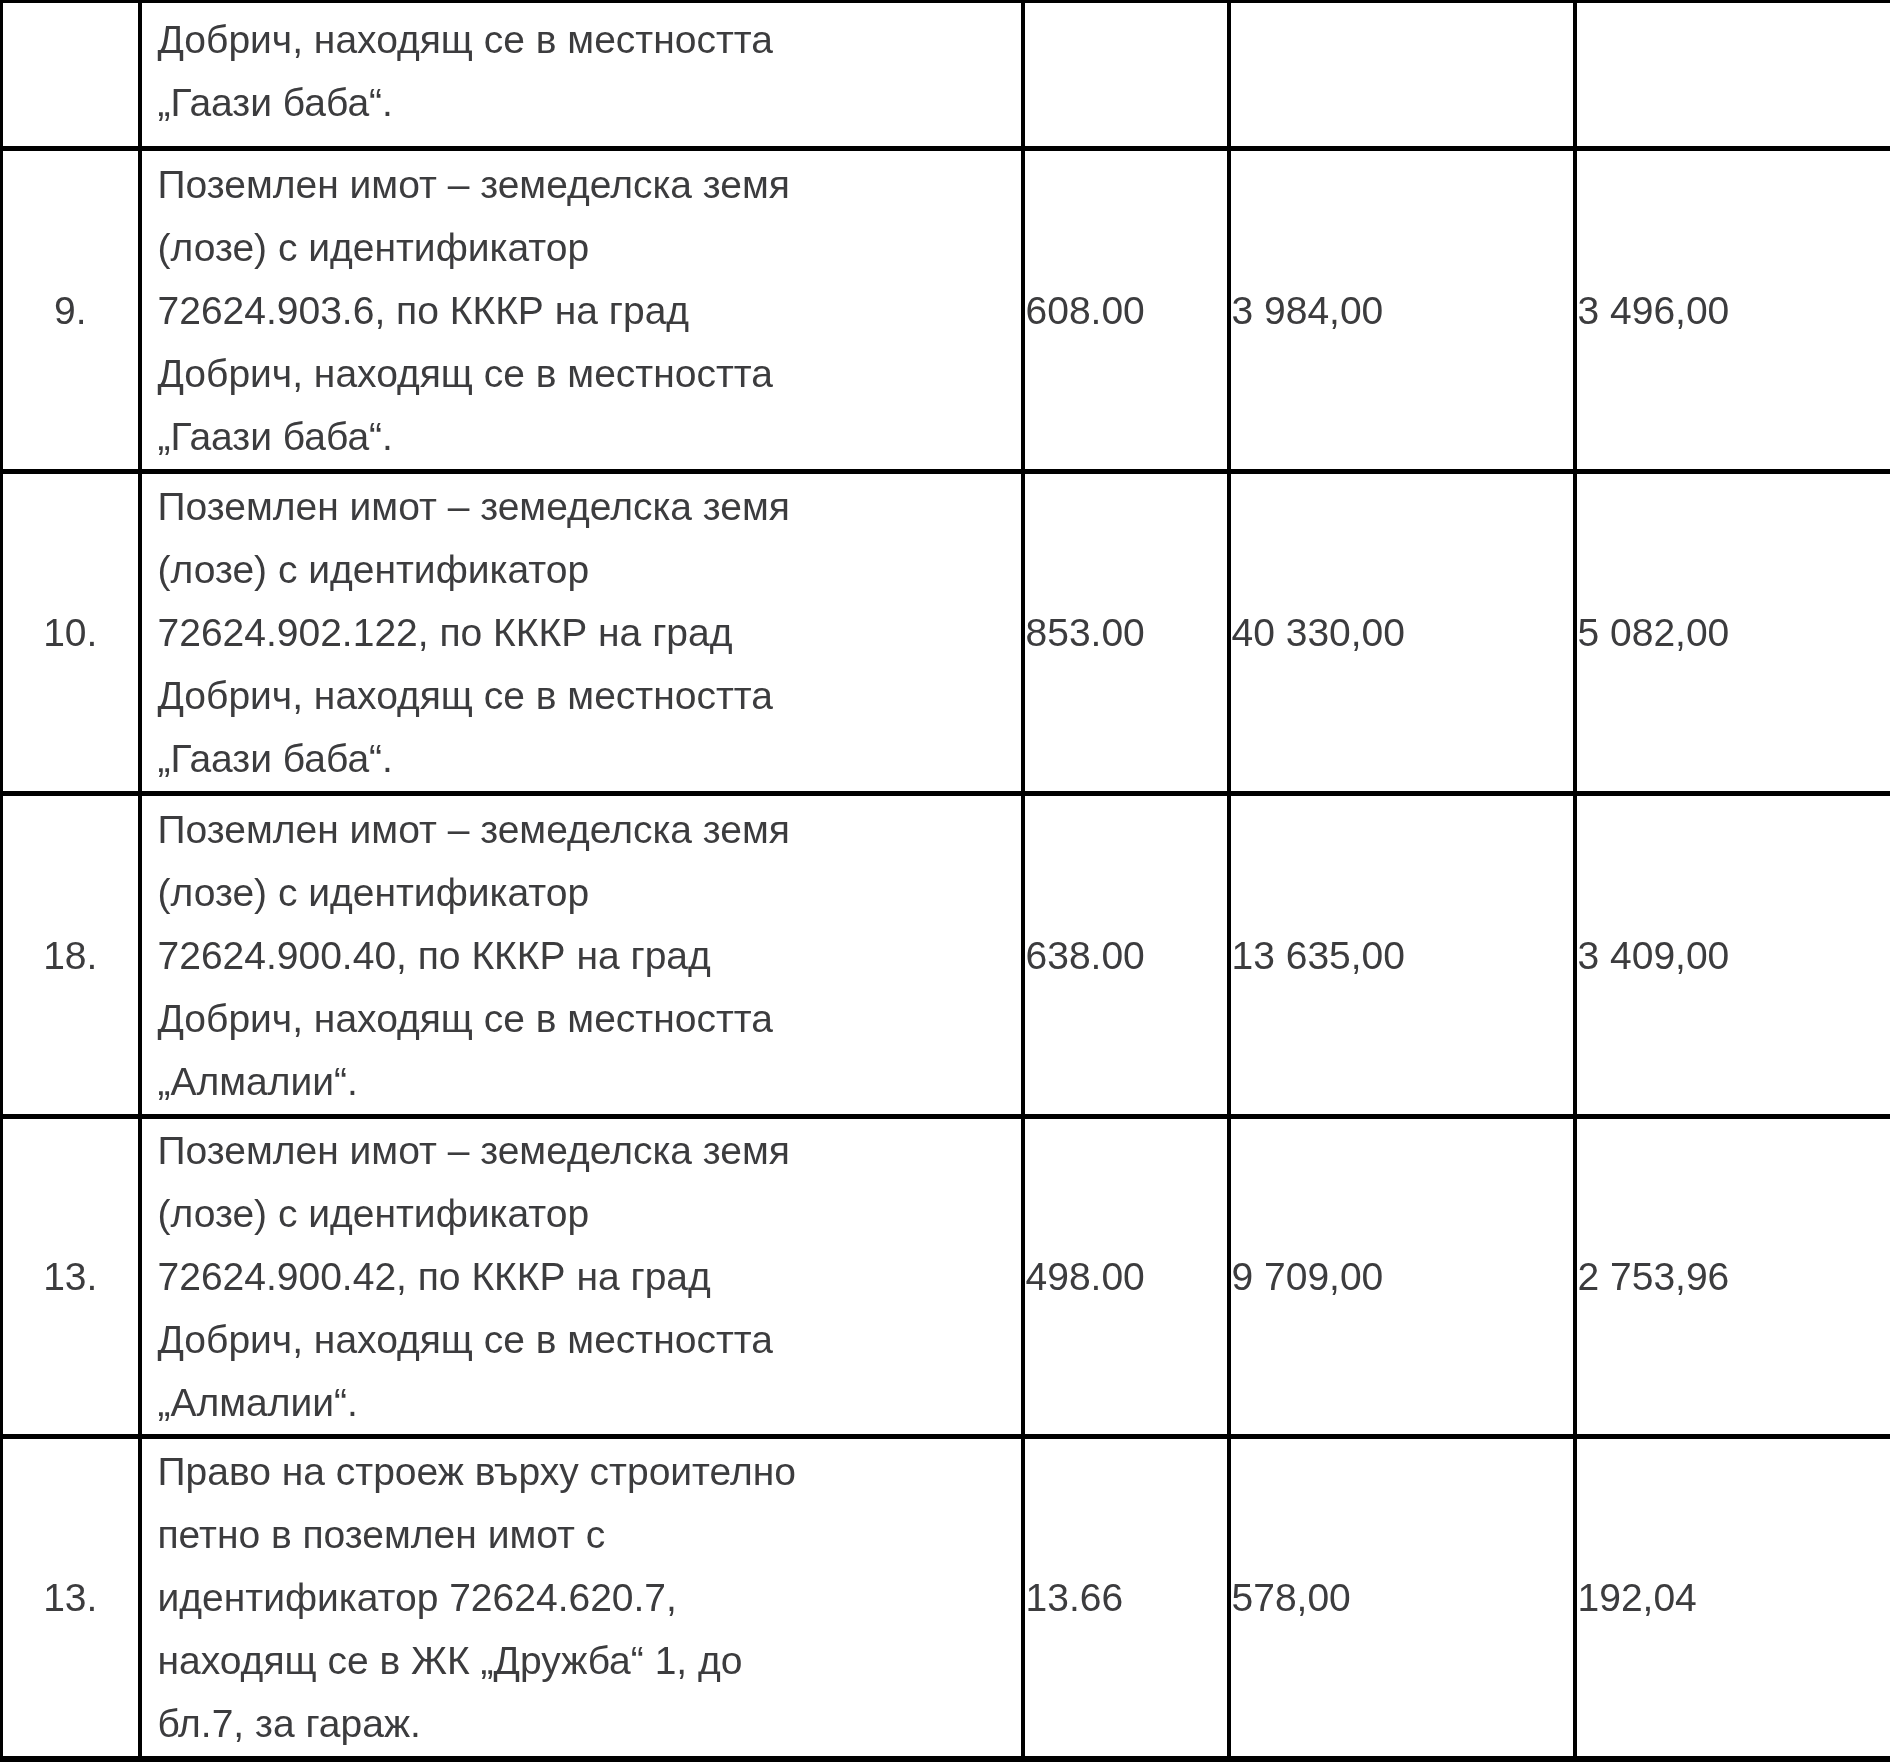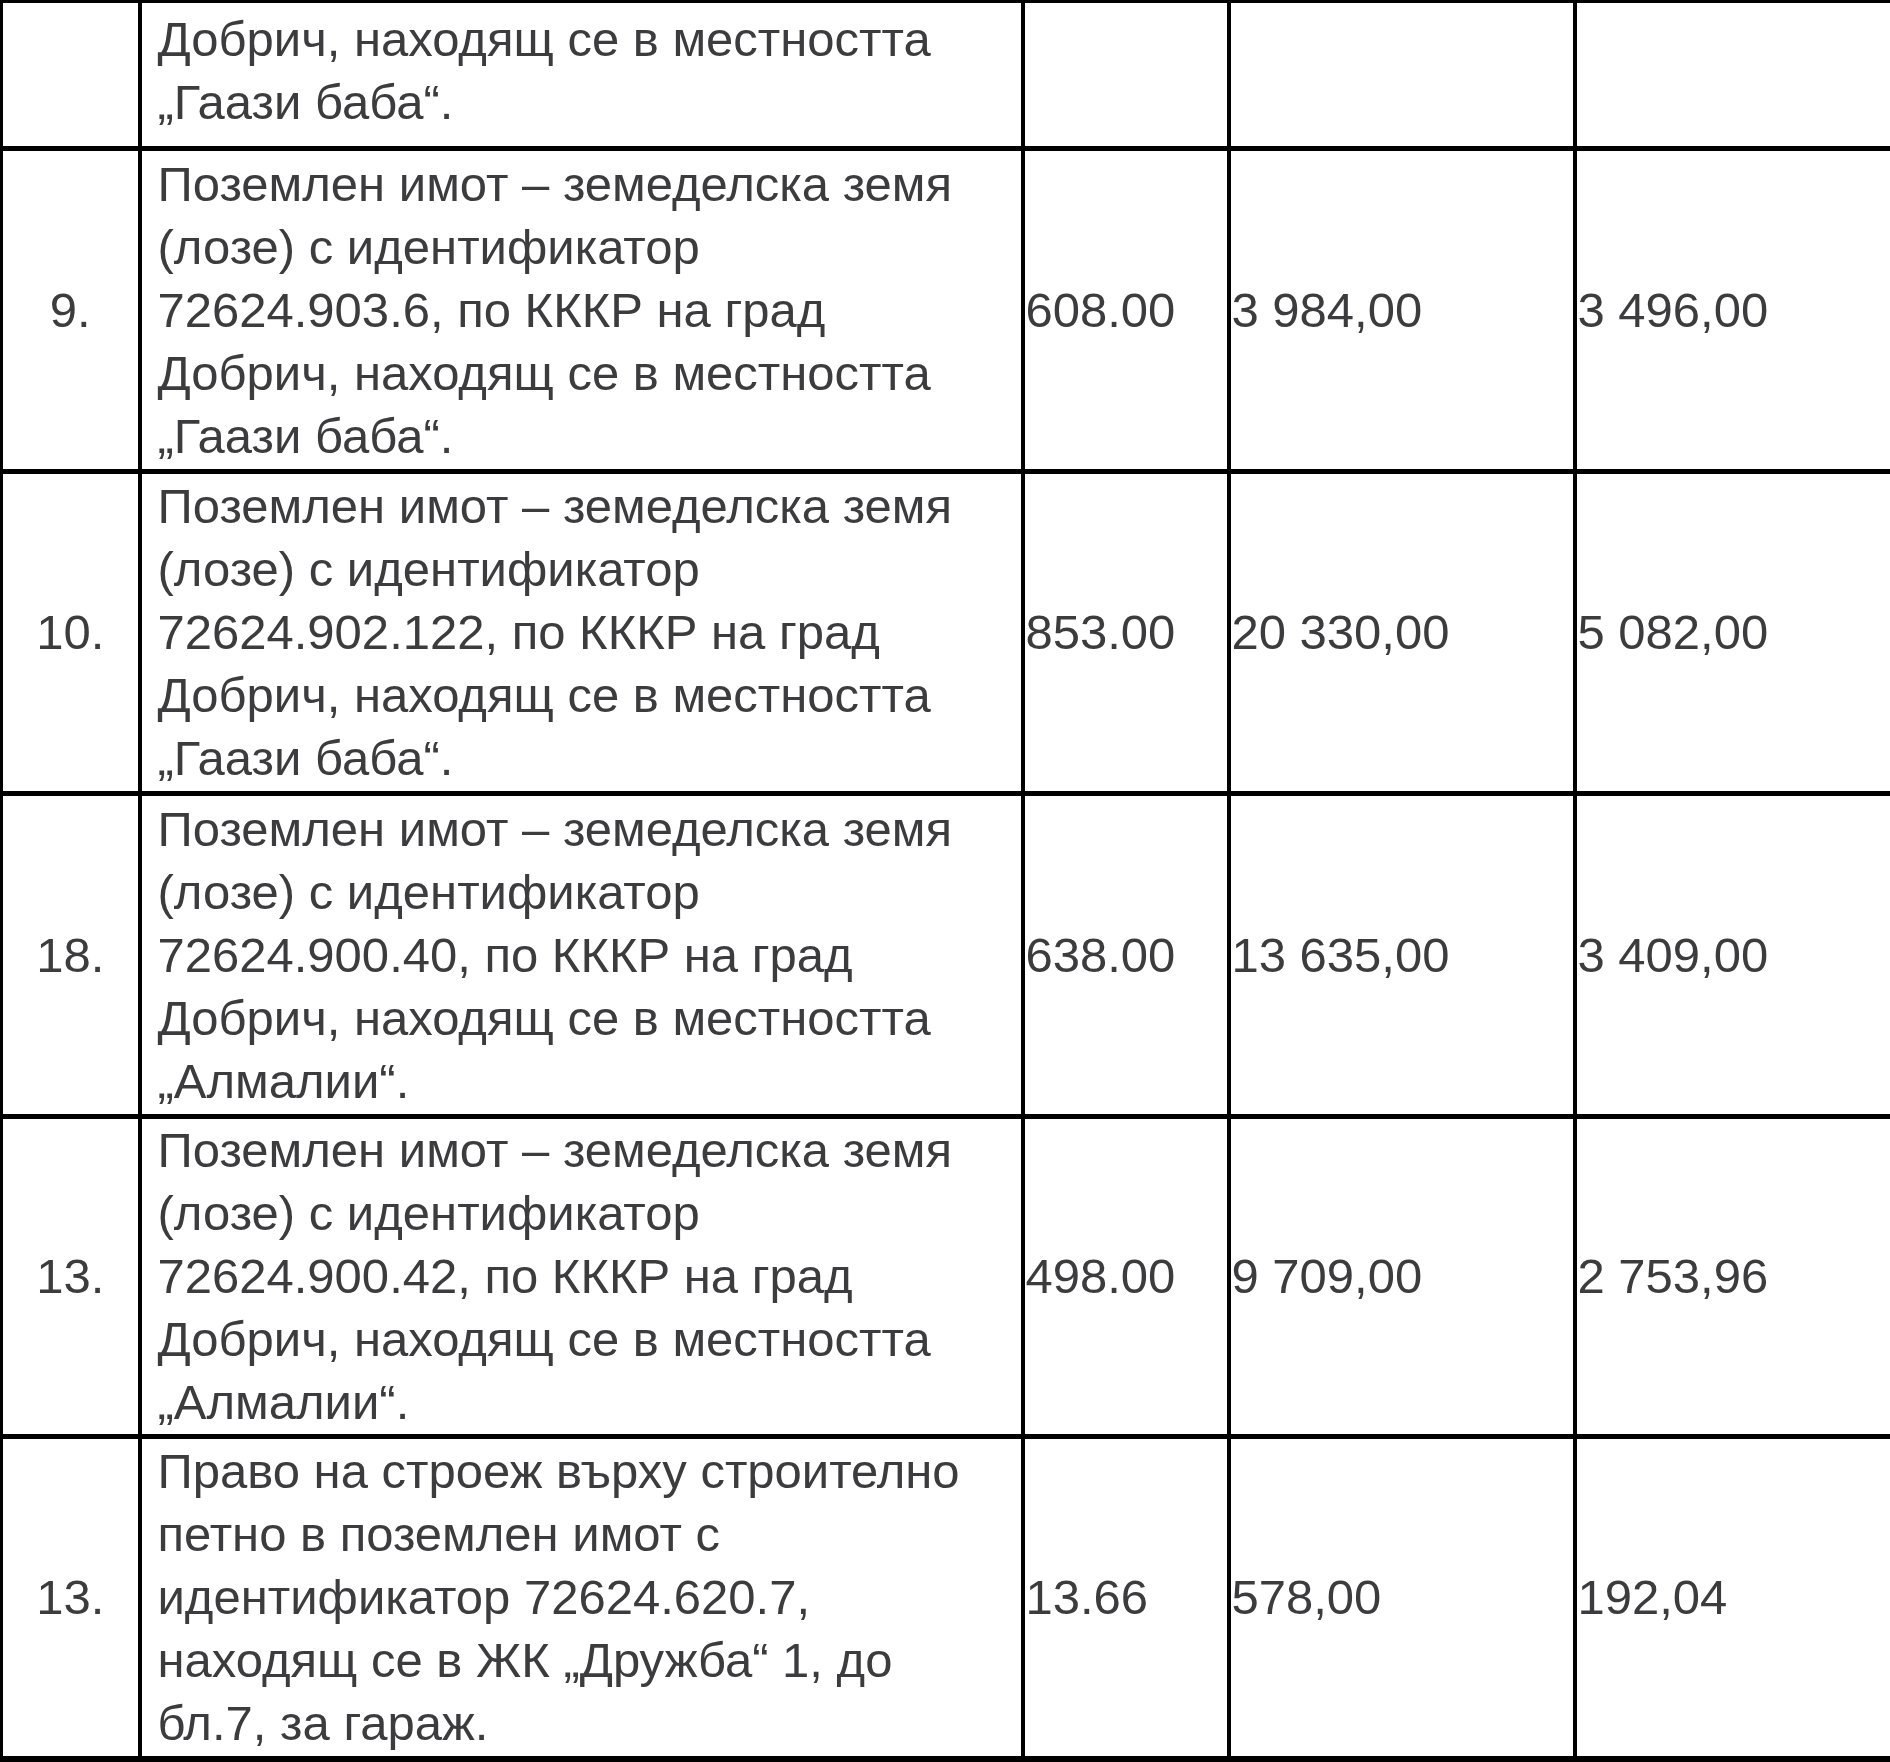--- a/index.html
+++ b/index.html
@@ -15,21 +15,21 @@
     height: 1762px;
     background: var(--bg);
     overflow: hidden;
   }
   table.doc-table {
     border-collapse: collapse;
     table-layout: fixed;
     width: 1890px;
     height: 1762px;
     font-family: "Liberation Sans", "DejaVu Sans", sans-serif;
-    font-size: 49px;
+    font-size: 39px;
     line-height: 63px;
     color: var(--text);
   }
   td {
     border: 4px solid var(--border);
     border-top-width: 5px;
     border-bottom-width: 5px;
     vertical-align: middle;
     overflow: hidden;
   }
@@ -83,21 +83,21 @@
       <td class="val">3 496,00</td>
     </tr>
     <tr style="height:322px">
       <td class="no">10.</td>
       <td class="desc">Поземлен имот – земеделска земя
 (лозе) с идентификатор
 72624.902.122, по КККР на град
 Добрич, находящ се в местността
 „Гаази баба“.</td>
       <td class="val">853.00</td>
-      <td class="val">20 330,00</td>
+      <td class="val">40 330,00</td>
       <td class="val">5 082,00</td>
     </tr>
     <tr style="height:323px">
       <td class="no">18.</td>
       <td class="desc">Поземлен имот – земеделска земя
 (лозе) с идентификатор
 72624.900.40, по КККР на град
 Добрич, находящ се в местността
 „Алмалии“.</td>
       <td class="val">638.00</td>

